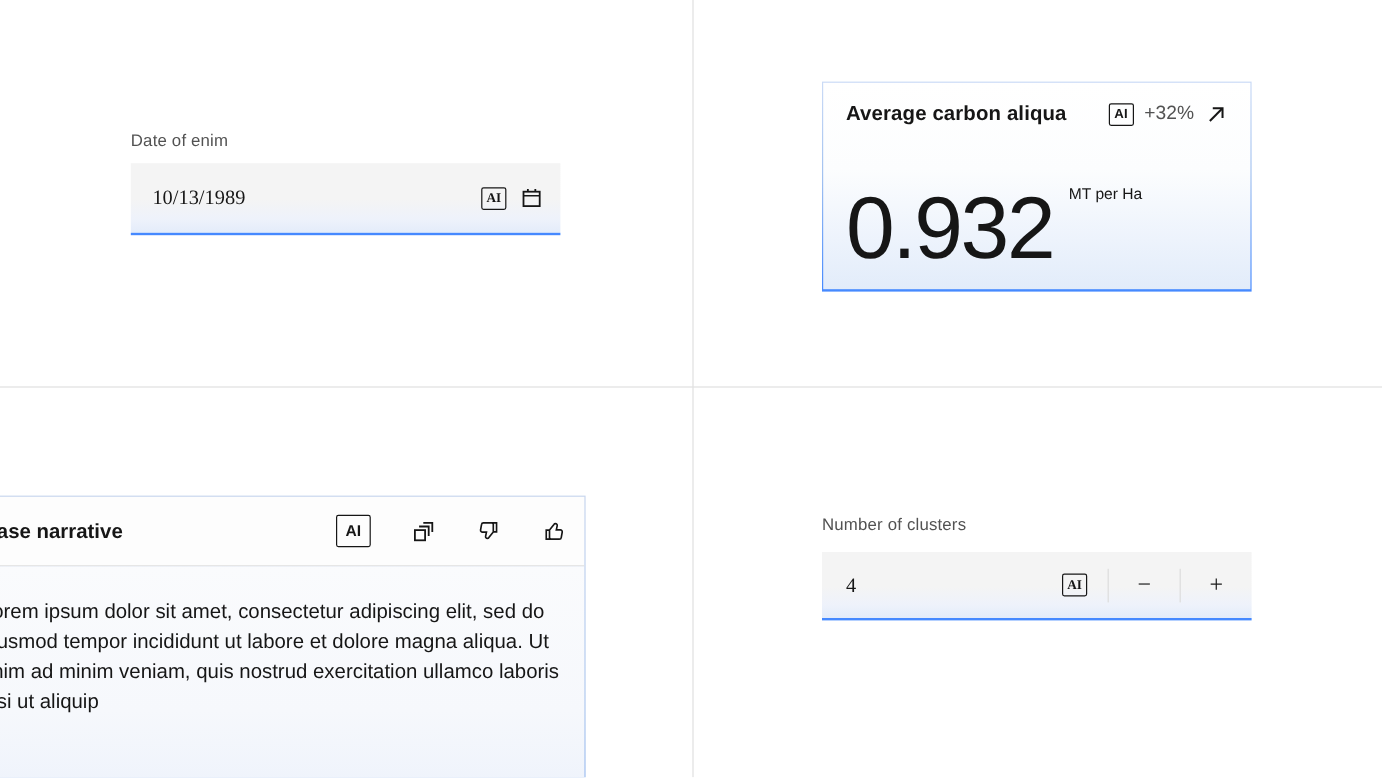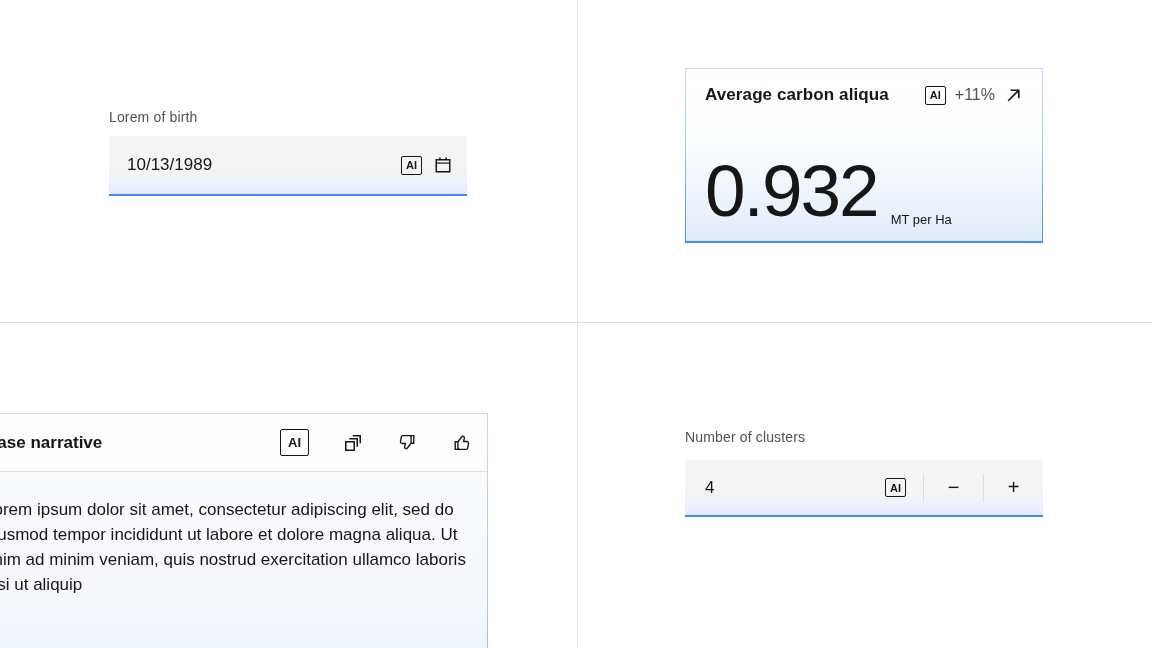--- a/index.html
+++ b/index.html
@@ -12,20 +12,21 @@
   .v-divider { position:absolute; left:577px; top:0; width:1px; height:648px; background:#e0e0e0; }
   .h-divider { position:absolute; left:0; top:322px; width:1152px; height:1px; background:#e0e0e0; }
 
   .form-label { display:block; font-size:14px; color:#525252; letter-spacing:.15px; }
 
   
   .ai-field {
     display:flex; 
     background:linear-gradient(180deg,#f4f4f4 0%,#f4f4f4 52%,#eef2fb 80%,#e3ecfa 100%);
     border-bottom:2px solid #4589ff;
+    font-family:Liberation Serif, serif;
   }
   .field-input {
     flex:1; min-width:0; border:none; outline:none; background:transparent;
     font-family:inherit; font-size:17px; color:#161616; padding:0;
   }
 
   .ai-badge {
     display:inline-flex; align-items:center; justify-content:center; flex:none;
     border:1px solid #161616; border-radius:2px; background:transparent;
     font-family:inherit; font-weight:700; color:#161616; cursor:pointer;
@@ -49,21 +50,21 @@
   }
   .tile-inner {
     width:100%; height:100%;
     background:linear-gradient(180deg,#ffffff 0%,#fcfdfe 42%,#edf3fc 76%,#e2ecfa 100%);
     padding:16px 19px 14px; display:flex; flex-direction:column;
   }
   .tile-header { display:flex; align-items:center; }
   .tile-title { font-size:17px; font-weight:700; letter-spacing:.1px; }
   .tile-header-right { margin-left:auto; display:flex; align-items:center; gap:9px; }
   .tile-change { font-size:16px; color:#525252; }
-  .tile-value-row { margin-top:auto; display:flex; align-items:flex-end; }
+  .tile-value-row { margin-top:auto; display:flex; align-items:flex-start; }
   .tile-value { font-size:73px; font-weight:300; line-height:1; letter-spacing:-2px; }
   .tile-unit { font-size:13px; margin-left:13px; }
 
   
   .ta-border {
     position:absolute; left:-65px; top:413px; width:553px; height:300px;
     background:linear-gradient(180deg,#c8d6ee 0%,#aec8ef 60%,#8cb2f0 100%);
     padding:1px;
   }
   .ta-inner { width:100%; height:100%; display:flex; flex-direction:column; }
@@ -94,21 +95,21 @@
 </style>
 </head>
 <body>
 
 <div class="canvas">
 
   <div class="v-divider"></div>
   <div class="h-divider"></div>
 
   <div class="date-group">
-    <label class="form-label">Lorem of birth</label>
+    <label class="form-label">Date of enim</label>
     <div class="ai-field">
       <input class="field-input" readonly="" value="10/13/1989" style="">
       <div class="date-icons">
         <button class="ai-badge sm">AI</button>
         <button class="icon-btn">
           <svg width="20" height="20" viewBox="0 0 20 20" fill="none" stroke="#161616">
             <rect x="3.25" y="4.75" width="13.5" height="12" stroke-width="1.5"></rect>
             <line x1="3.5" y1="8.1" x2="16.5" y2="8.1" stroke-width="1.2"></line>
             <line x1="6.9" y1="2.4" x2="6.9" y2="5" stroke-width="1.5"></line>
             <line x1="13.1" y1="2.4" x2="13.1" y2="5" stroke-width="1.5"></line>
@@ -117,21 +118,21 @@
       </div>
     </div>
   </div>
 
   <div class="tile-border">
     <div class="tile-inner">
       <div class="tile-header">
         <span class="tile-title">Average carbon aliqua</span>
         <span class="tile-header-right">
           <button class="ai-badge sm">AI</button>
-          <span class="tile-change">+11%</span>
+          <span class="tile-change">+32%</span>
           <span class="icon-btn">
             <svg width="19" height="19" viewBox="0 0 18 18" fill="none" stroke="#161616">
               <line x1="4" y1="14" x2="13.4" y2="4.6" stroke-width="1.6"></line>
               <polyline points="6.3,4 14,4 14,11.7" stroke-width="1.6"></polyline>
             </svg>
           </span>
         </span>
       </div>
       <div class="tile-value-row">
         <span class="tile-value">0.932</span>

